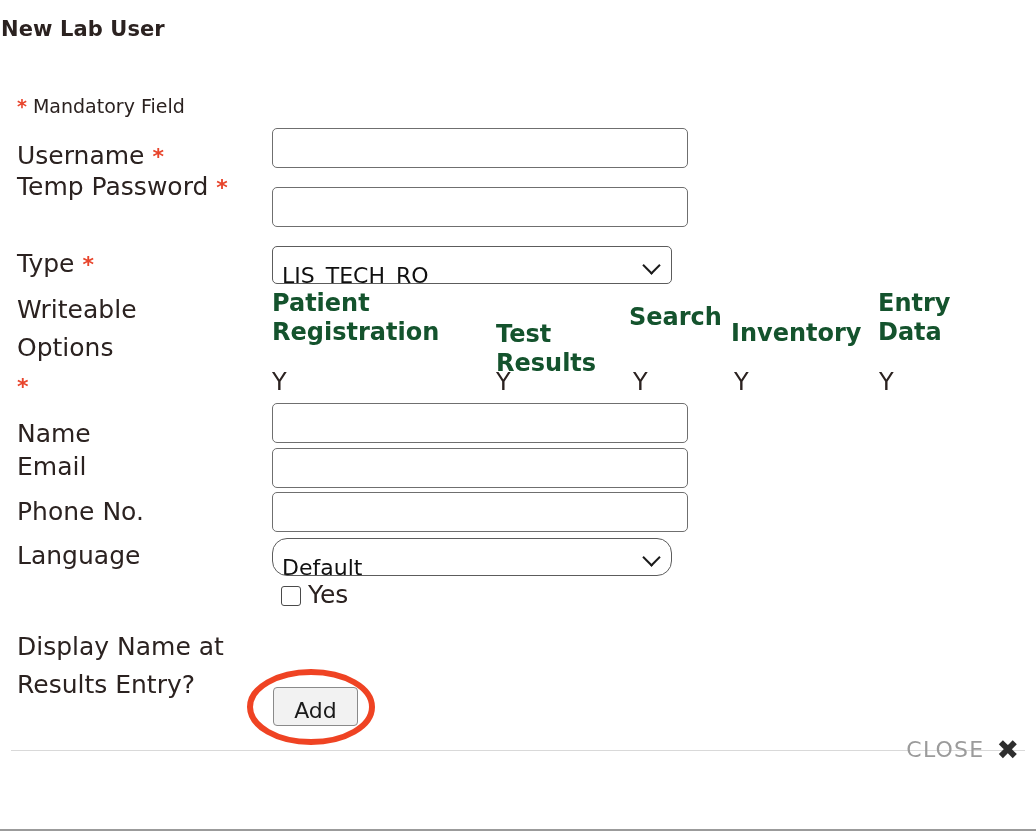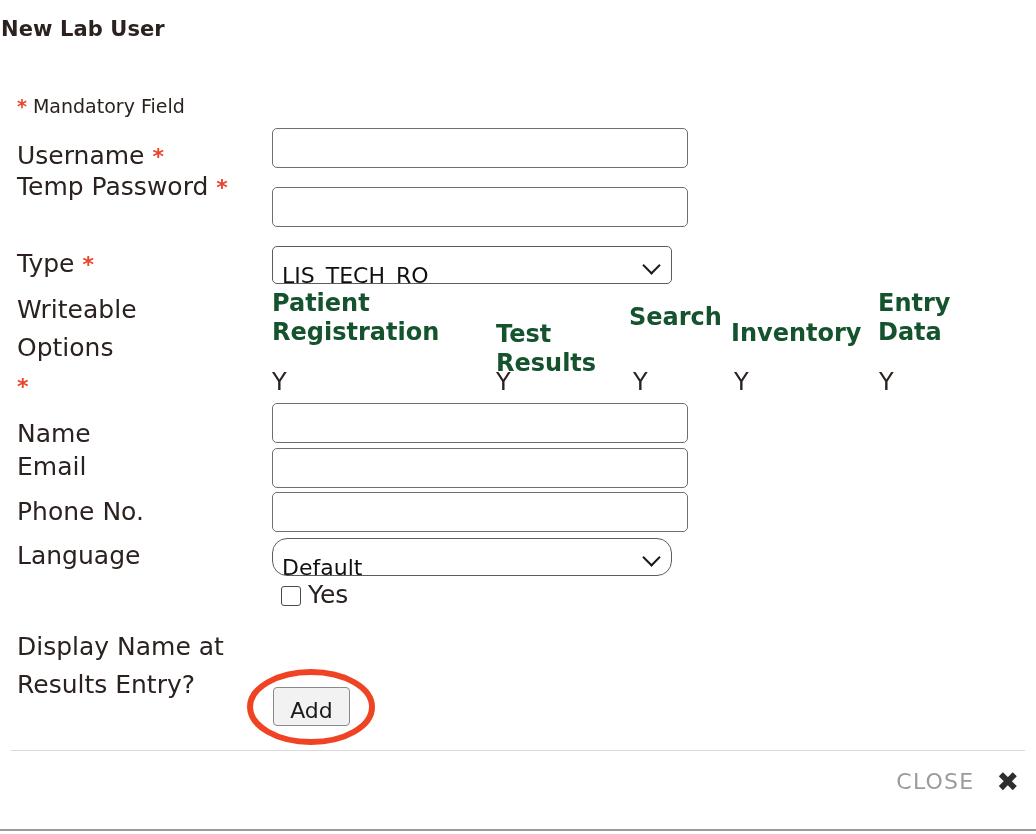--- a/index.html
+++ b/index.html
@@ -154,21 +154,21 @@
     top: 580px;
     font-size: 25px;
     color: #2b2220;
   }
 
   
   #add-button {
     position: absolute;
     left: 273px;
     top: 687px;
-    width: 77px;
+    width: 85px;
     height: 39px;
     box-sizing: border-box;
     border: 1.6px solid #8a8a8a;
     border-radius: 4px;
     background: #f2f2f2;
     font-family: "DejaVu Sans", "Liberation Sans", sans-serif;
     font-size: 22px;
     color: #1b1b1b;
     cursor: pointer;
     padding: 10px;
@@ -197,24 +197,24 @@
     position: absolute;
     left: 0px;
     top: 829px;
     width: 1036px;
     height: 1.5px;
     background: #9b9b9b;
   }
   #close-button {
     position: absolute;
     right: 17px;
-    top: 768px;
+    top: 736px;
     display: flex;
     align-items: center;
-    gap: 22px;
+    gap: 12px;
     cursor: pointer;
     user-select: none;
   }
   #close-label {
     font-size: 22px;
     letter-spacing: 1.2px;
     color: #9b9b9b;
     font-weight: normal;
   }
   #close-x {

